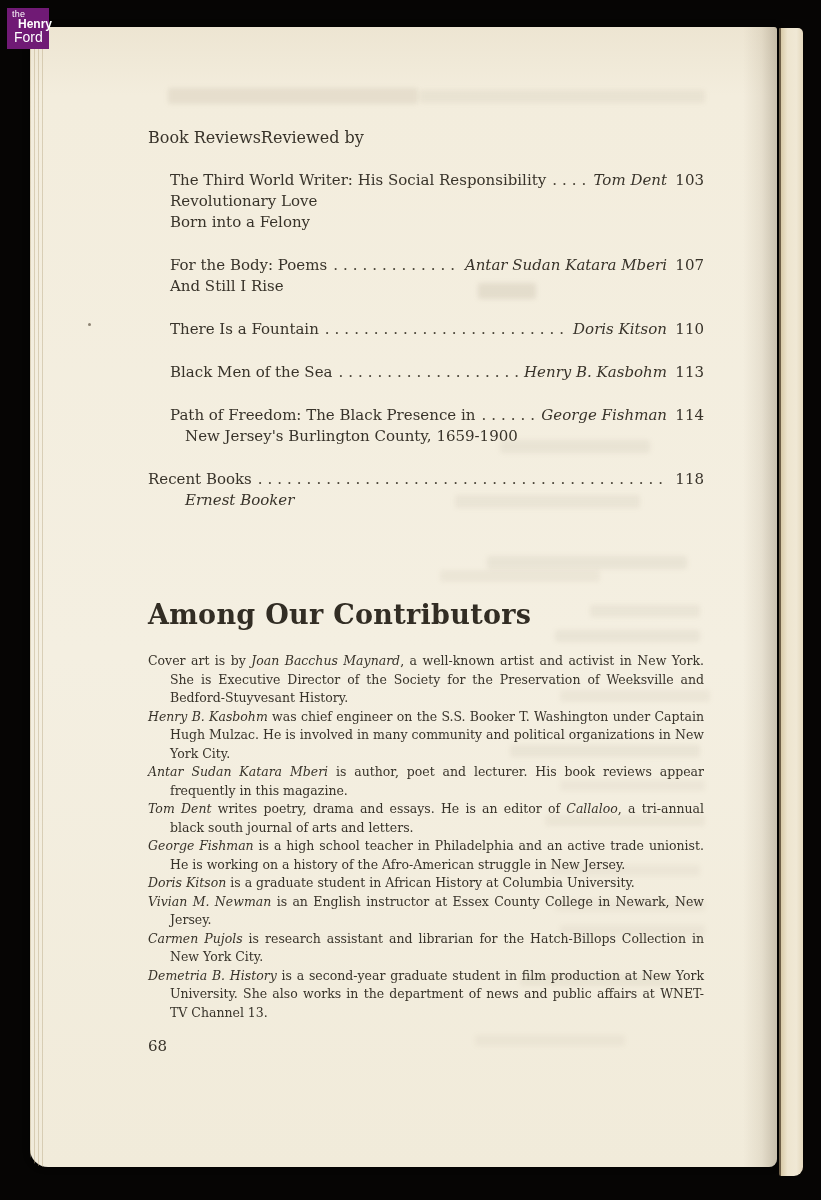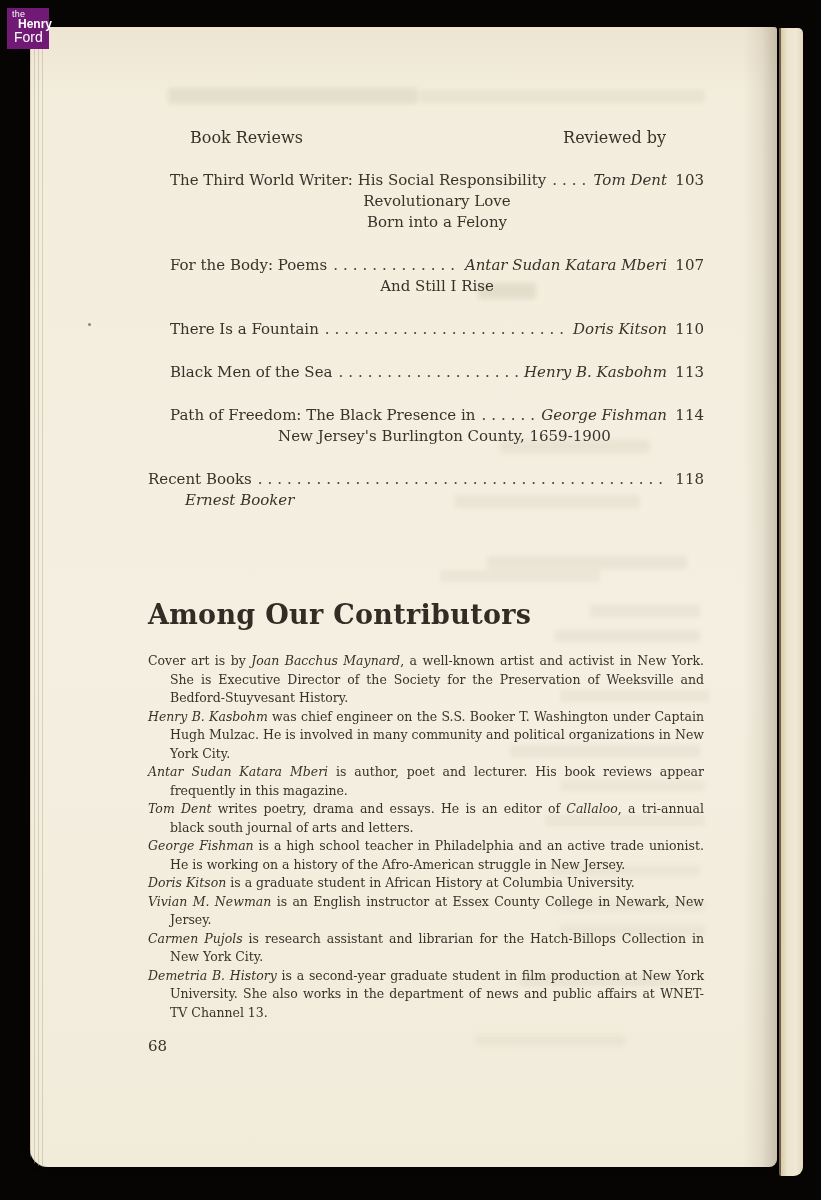--- a/index.html
+++ b/index.html
@@ -48,35 +48,35 @@
     border-left:2px solid #6f6048;
     border-radius:1px 5px 9px 2px;
   }
 
   
   .content{
     position:absolute;left:118px;top:0;width:556px;
     color:#38332a;
   }
   .toc-header{
-    margin-top:100px;display:flex;justify-content:space-between;
-    padding-right:38px;font-size:16px;line-height:21px;margin-left:42px;
+    margin-top:100px;display:flex;justify-content:flex-start;
+    padding-right:38px;font-size:16px;line-height:21px;
   }
   .toc-entries{margin-top:22px;}
   .toc-entry{margin-left:22px;margin-bottom:22px;font-size:15px;line-height:21px;}
   .toc-entry.no-indent{margin-left:0;margin-bottom:0;}
   .toc-line{display:flex;align-items:baseline;}
   .toc-title{white-space:nowrap;flex-shrink:0;}
   .leader{
     flex:1;min-width:12px;overflow:hidden;white-space:nowrap;
     letter-spacing:5px;margin:0 4px 0 6px;color:#4a4437;
   }
   .toc-author{font-style:italic;white-space:nowrap;flex-shrink:0;}
   .toc-page{min-width:30px;margin-left:7px;text-align:right;flex-shrink:0;}
-  .toc-sub{margin:0;text-align:center;}
+  .toc-sub{margin:0;}
   .toc-sub.indent{margin-left:15px;}
   .recent-author{font-style:italic;margin-left:37px;line-height:21px;font-size:15px;}
 
   .contrib-heading{
     margin:88px 0 0 0;font-size:27px;font-weight:bold;color:#322d24;
     letter-spacing:.3px;line-height:32px;
   }
   .contrib-paras{margin-top:21px;font-size:12.5px;line-height:18.5px;text-align:justify;}
   .contrib-paras p{margin:0;text-indent:-22px;padding-left:22px;}
   .contrib-paras .it{font-style:italic;}

